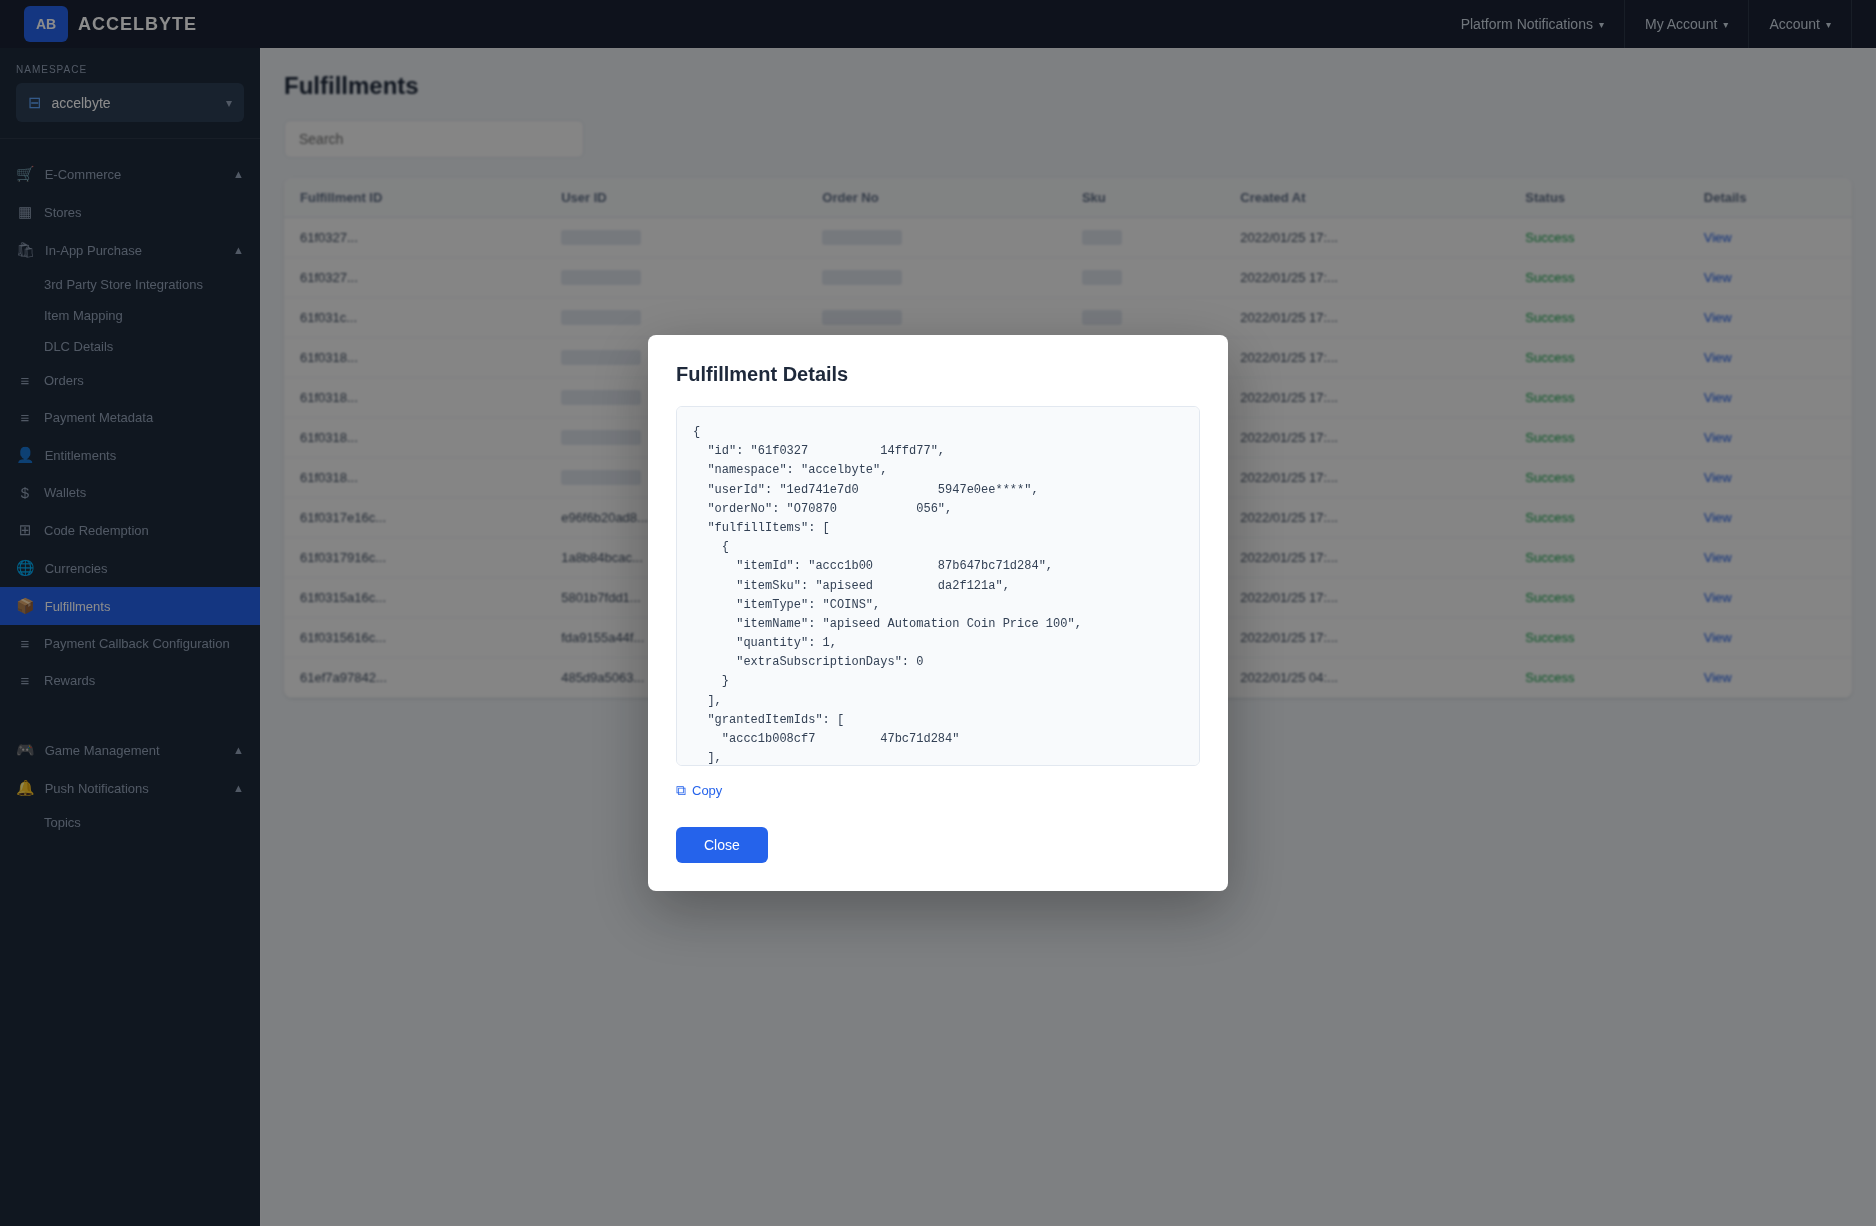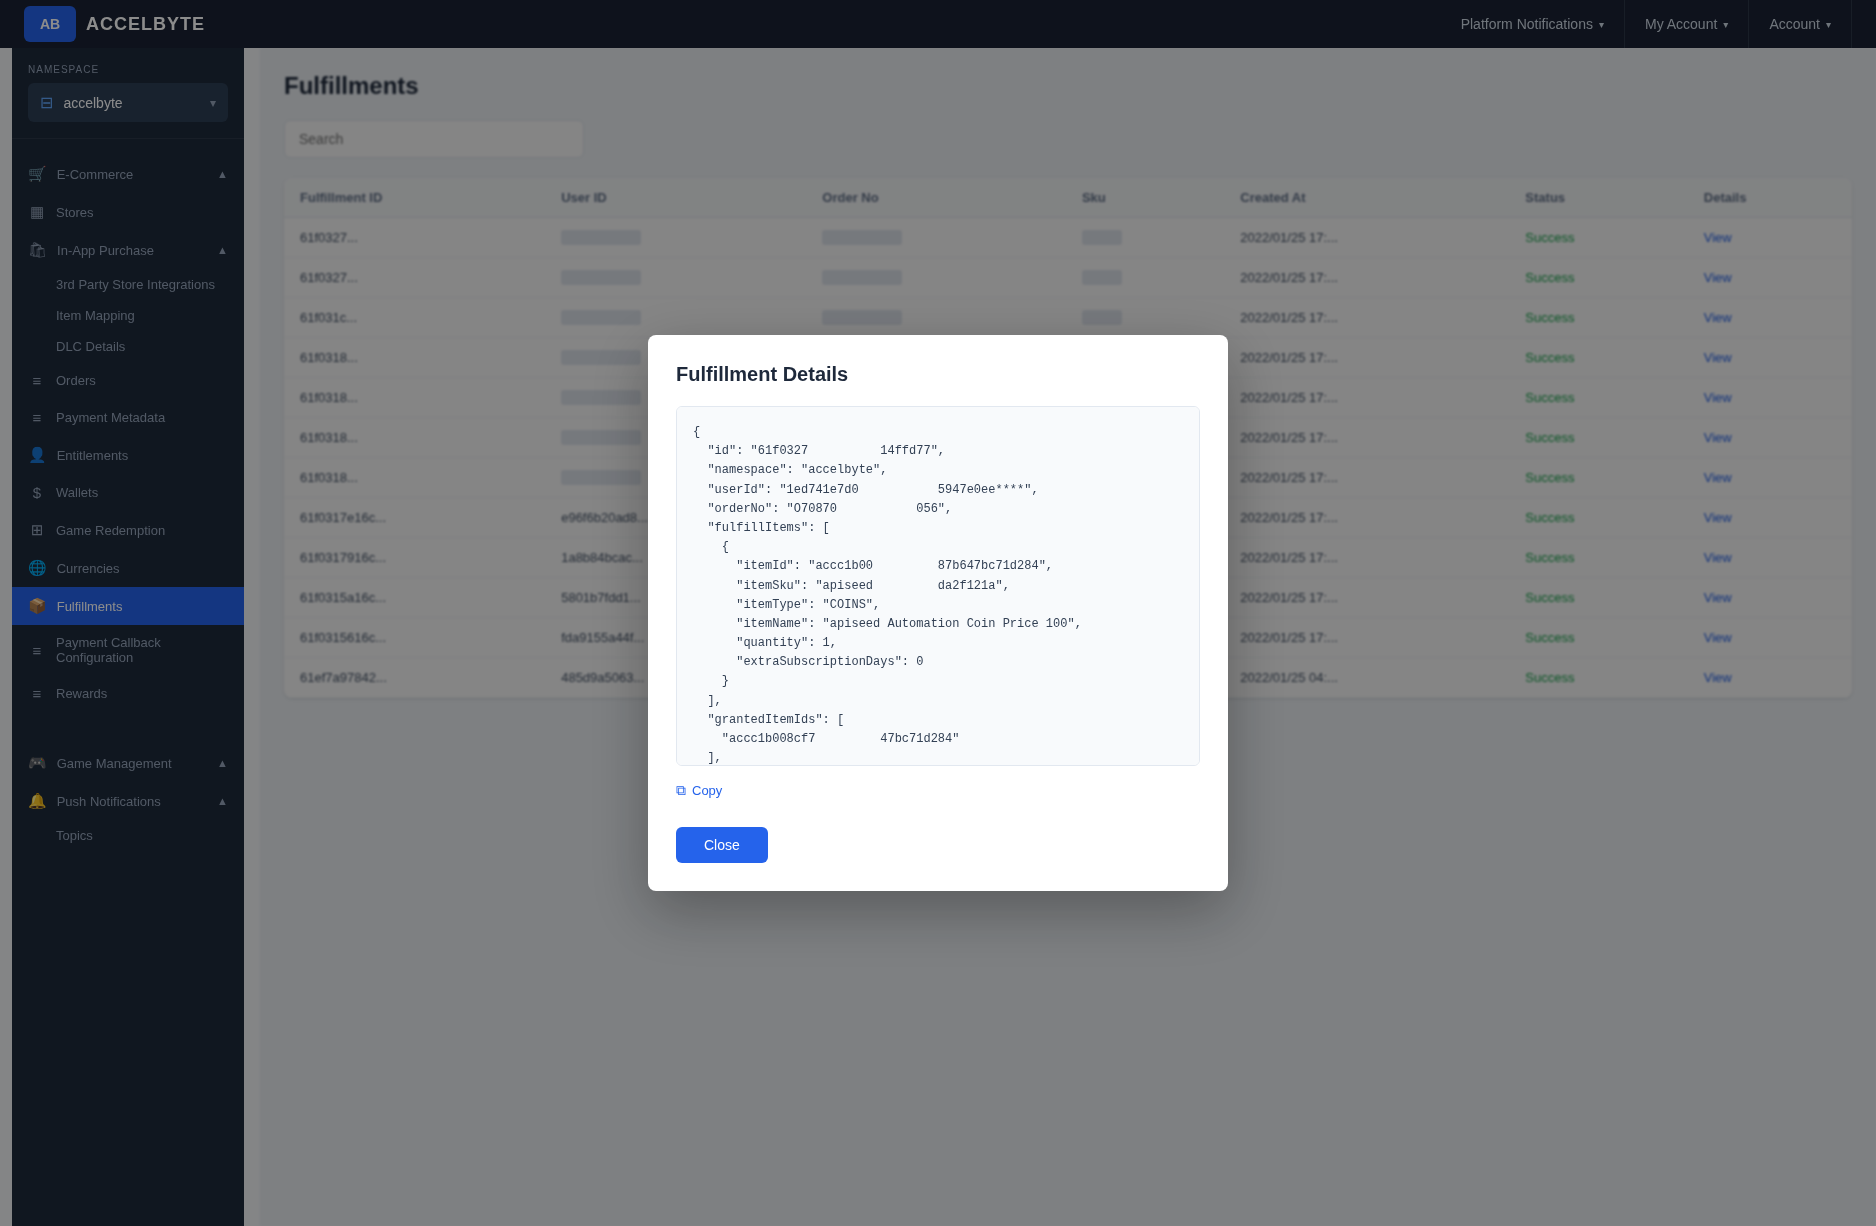--- a/index.html
+++ b/index.html
@@ -8,36 +8,36 @@
     
     .top-nav {
       display: flex; align-items: center; justify-content: flex-end;
       background: #1a2233; height: 48px; padding: 0 24px; gap: 0;
       position: fixed; top: 0; left: 0; right: 0; z-index: 100;
     }
     .top-nav-logo {
       margin-right: auto; display: flex; align-items: center; gap: 10px;
     }
     .logo-icon {
-      width: 52px; height: 36px; background: #2563eb; border-radius: 6px;
+      width: 44px; height: 36px; background: #2563eb; border-radius: 6px;
       display: flex; align-items: center; justify-content: center;
       color: white; font-weight: bold; font-size: 14px;
     }
     .logo-text { color: white; font-size: 18px; font-weight: 700; letter-spacing: 1px; }
     .top-nav-item {
       display: flex; align-items: center; gap: 6px;
       color: #cbd5e1; font-size: 14px; padding: 0 20px; height: 48px;
       cursor: pointer; border-right: 1px solid #2d3748;
     }
     .top-nav-item:first-of-type { border-left: 1px solid #2d3748; }
     .top-nav-item .chevron { font-size: 10px; }
 
     
     .sidebar {
-      position: fixed; top: 48px; left: 12px; width: 232px; bottom: 0;
+      position: fixed; top: 48px; left: 0; width: 260px; bottom: 0;
       background: #1e2a3b; overflow-y: auto; z-index: 90;
     }
     .namespace-section { padding: 16px; border-bottom: 1px solid #2d3748; }
     .namespace-label { color: #94a3b8; font-size: 10px; letter-spacing: 1px; text-transform: uppercase; margin-bottom: 8px; }
     .namespace-select {
       display: flex; align-items: center; gap: 10px;
       background: #2d3f55; border-radius: 6px; padding: 10px 12px;
       cursor: pointer;
     }
     .namespace-icon { color: #60a5fa; font-size: 16px; }
@@ -201,21 +201,21 @@
       <span>Entitlements</span>
     </div>
 
     <div class="sidebar-item">
       <span class="icon">$</span>
       <span>Wallets</span>
     </div>
 
     <div class="sidebar-item">
       <span class="icon">⊞</span>
-      <span>Game Redemption</span>
+      <span>Code Redemption</span>
     </div>
 
     <div class="sidebar-item">
       <span class="icon">🌐</span>
       <span>Currencies</span>
     </div>
 
     <div class="sidebar-item active">
       <span class="icon">📦</span>
       <span>Fulfillments</span>

